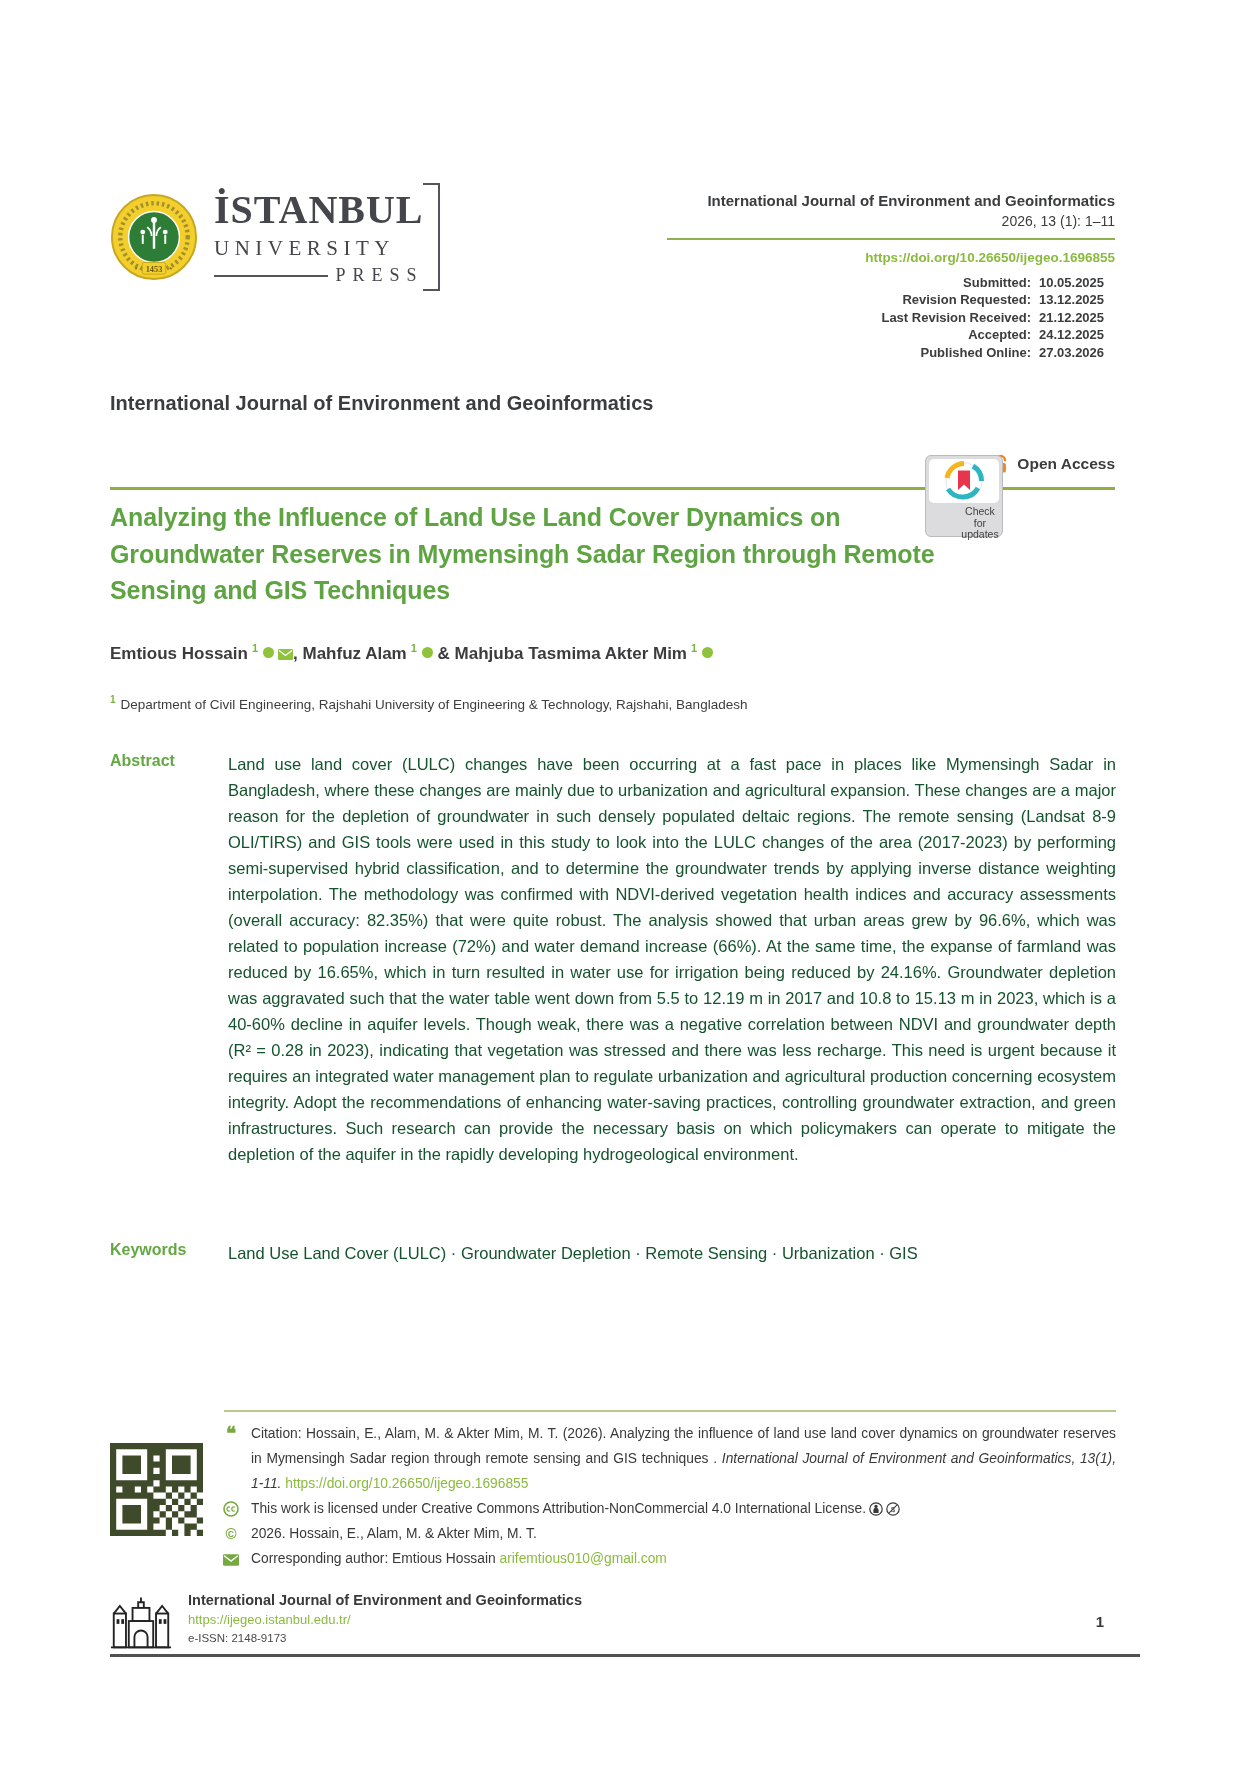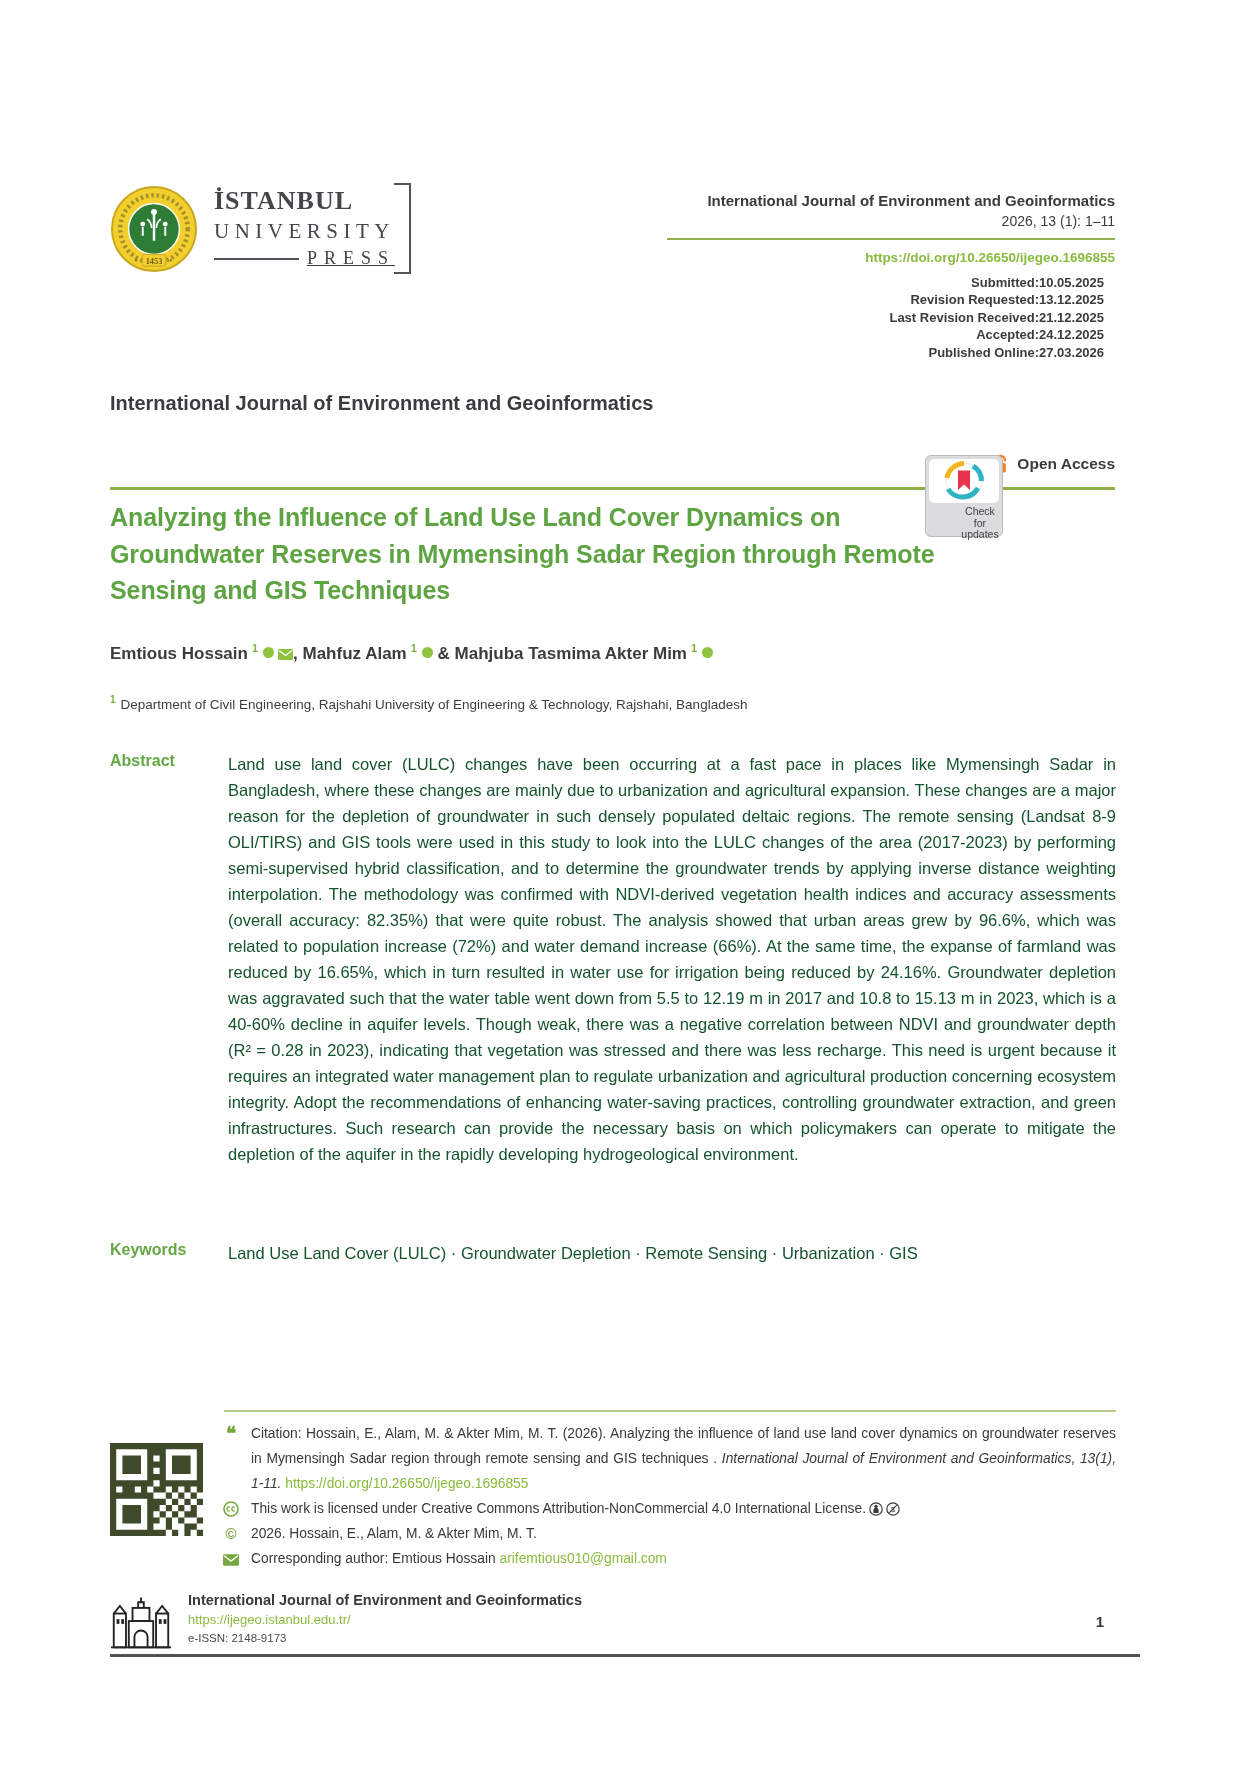--- a/index.html
+++ b/index.html
@@ -8,34 +8,34 @@
           font-family:"Liberation Sans", sans-serif; color:#3a3a3c; overflow:hidden; }
   a { text-decoration:none; cursor:pointer; }
   .green-link { color:#8abb3e; }
 
   
   .logo { position:absolute; left:110px; top:183px; display:flex; align-items:center; gap:16px; }
   .emblem { width:88px; height:88px; }
   .wordmark { position:relative; padding:3px 14px 5px 0; border-right:2px solid #54555a; }
   .wordmark::before { content:""; position:absolute; top:0; right:0; width:15px; height:2px; background:#54555a; }
   .wordmark::after  { content:""; position:absolute; bottom:0; right:0; width:15px; height:2px; background:#54555a; }
-  .wm1 { font-family:"Liberation Serif", serif; font-size:26px; font-weight:700; color:#45464b; letter-spacing:1px; }
+  .wm1 { font-family:"Liberation Serif", serif; font-size:40px; font-weight:700; color:#45464b; letter-spacing:1px; }
   .wm2 { font-family:"Liberation Serif", serif; font-size:21px; color:#45464b; letter-spacing:5.5px; margin-top:3px; }
-  .press-row { display:flex; align-items:center; gap:8px; margin-top:4px;text-decoration:underline; }
+  .press-row { display:flex; align-items:center; gap:8px; margin-top:4px; }
   .press-line { flex:1; height:2px; background:#54555a; }
   .wm3 { font-family:"Liberation Serif", serif; font-size:18px; color:#45464b; letter-spacing:7px; }
 
   
   .masthead { position:absolute; right:126px; top:192px; text-align:right; }
   .mh-name  { font-size:15px; font-weight:700; color:#3b3c3e; }
   .mh-issue { font-size:14px; font-weight:400; color:#3b3c3e; margin-top:4px; }
   .mh-rule  { height:2px; background:#8fb04a; width:448px; margin:9px 0 0 auto; }
   .mh-doi   { display:inline-block; margin-top:10px; font-size:13.5px; font-weight:700; color:#8abb3e; }
   .mh-dates { margin-top:8px; font-size:13px; font-weight:700; color:#3b3c3e; }
-  .date-row { display:flex; justify-content:flex-end; line-height:17.4px; }
+  .date-row { display:flex; justify-content:flex-end; gap:8px; line-height:17.4px; }
   .date-row .dv { width:76px; text-align:left; }
 
   
   .journal-h { position:absolute; left:110px; top:392px; font-size:20px; font-weight:700; color:#3b3c40; }
   .open-access { position:absolute; right:126px; top:454px; display:flex; align-items:center; gap:8px;
                  font-size:15.5px; font-weight:700; color:#3b3c3e; }
   .rule-green { position:absolute; left:110px; right:126px; top:487px; height:2.5px; background:#8fae43; }
 
   
   .title { position:absolute; left:110px; top:499px; width:832px; font-size:25px; line-height:36.5px;

